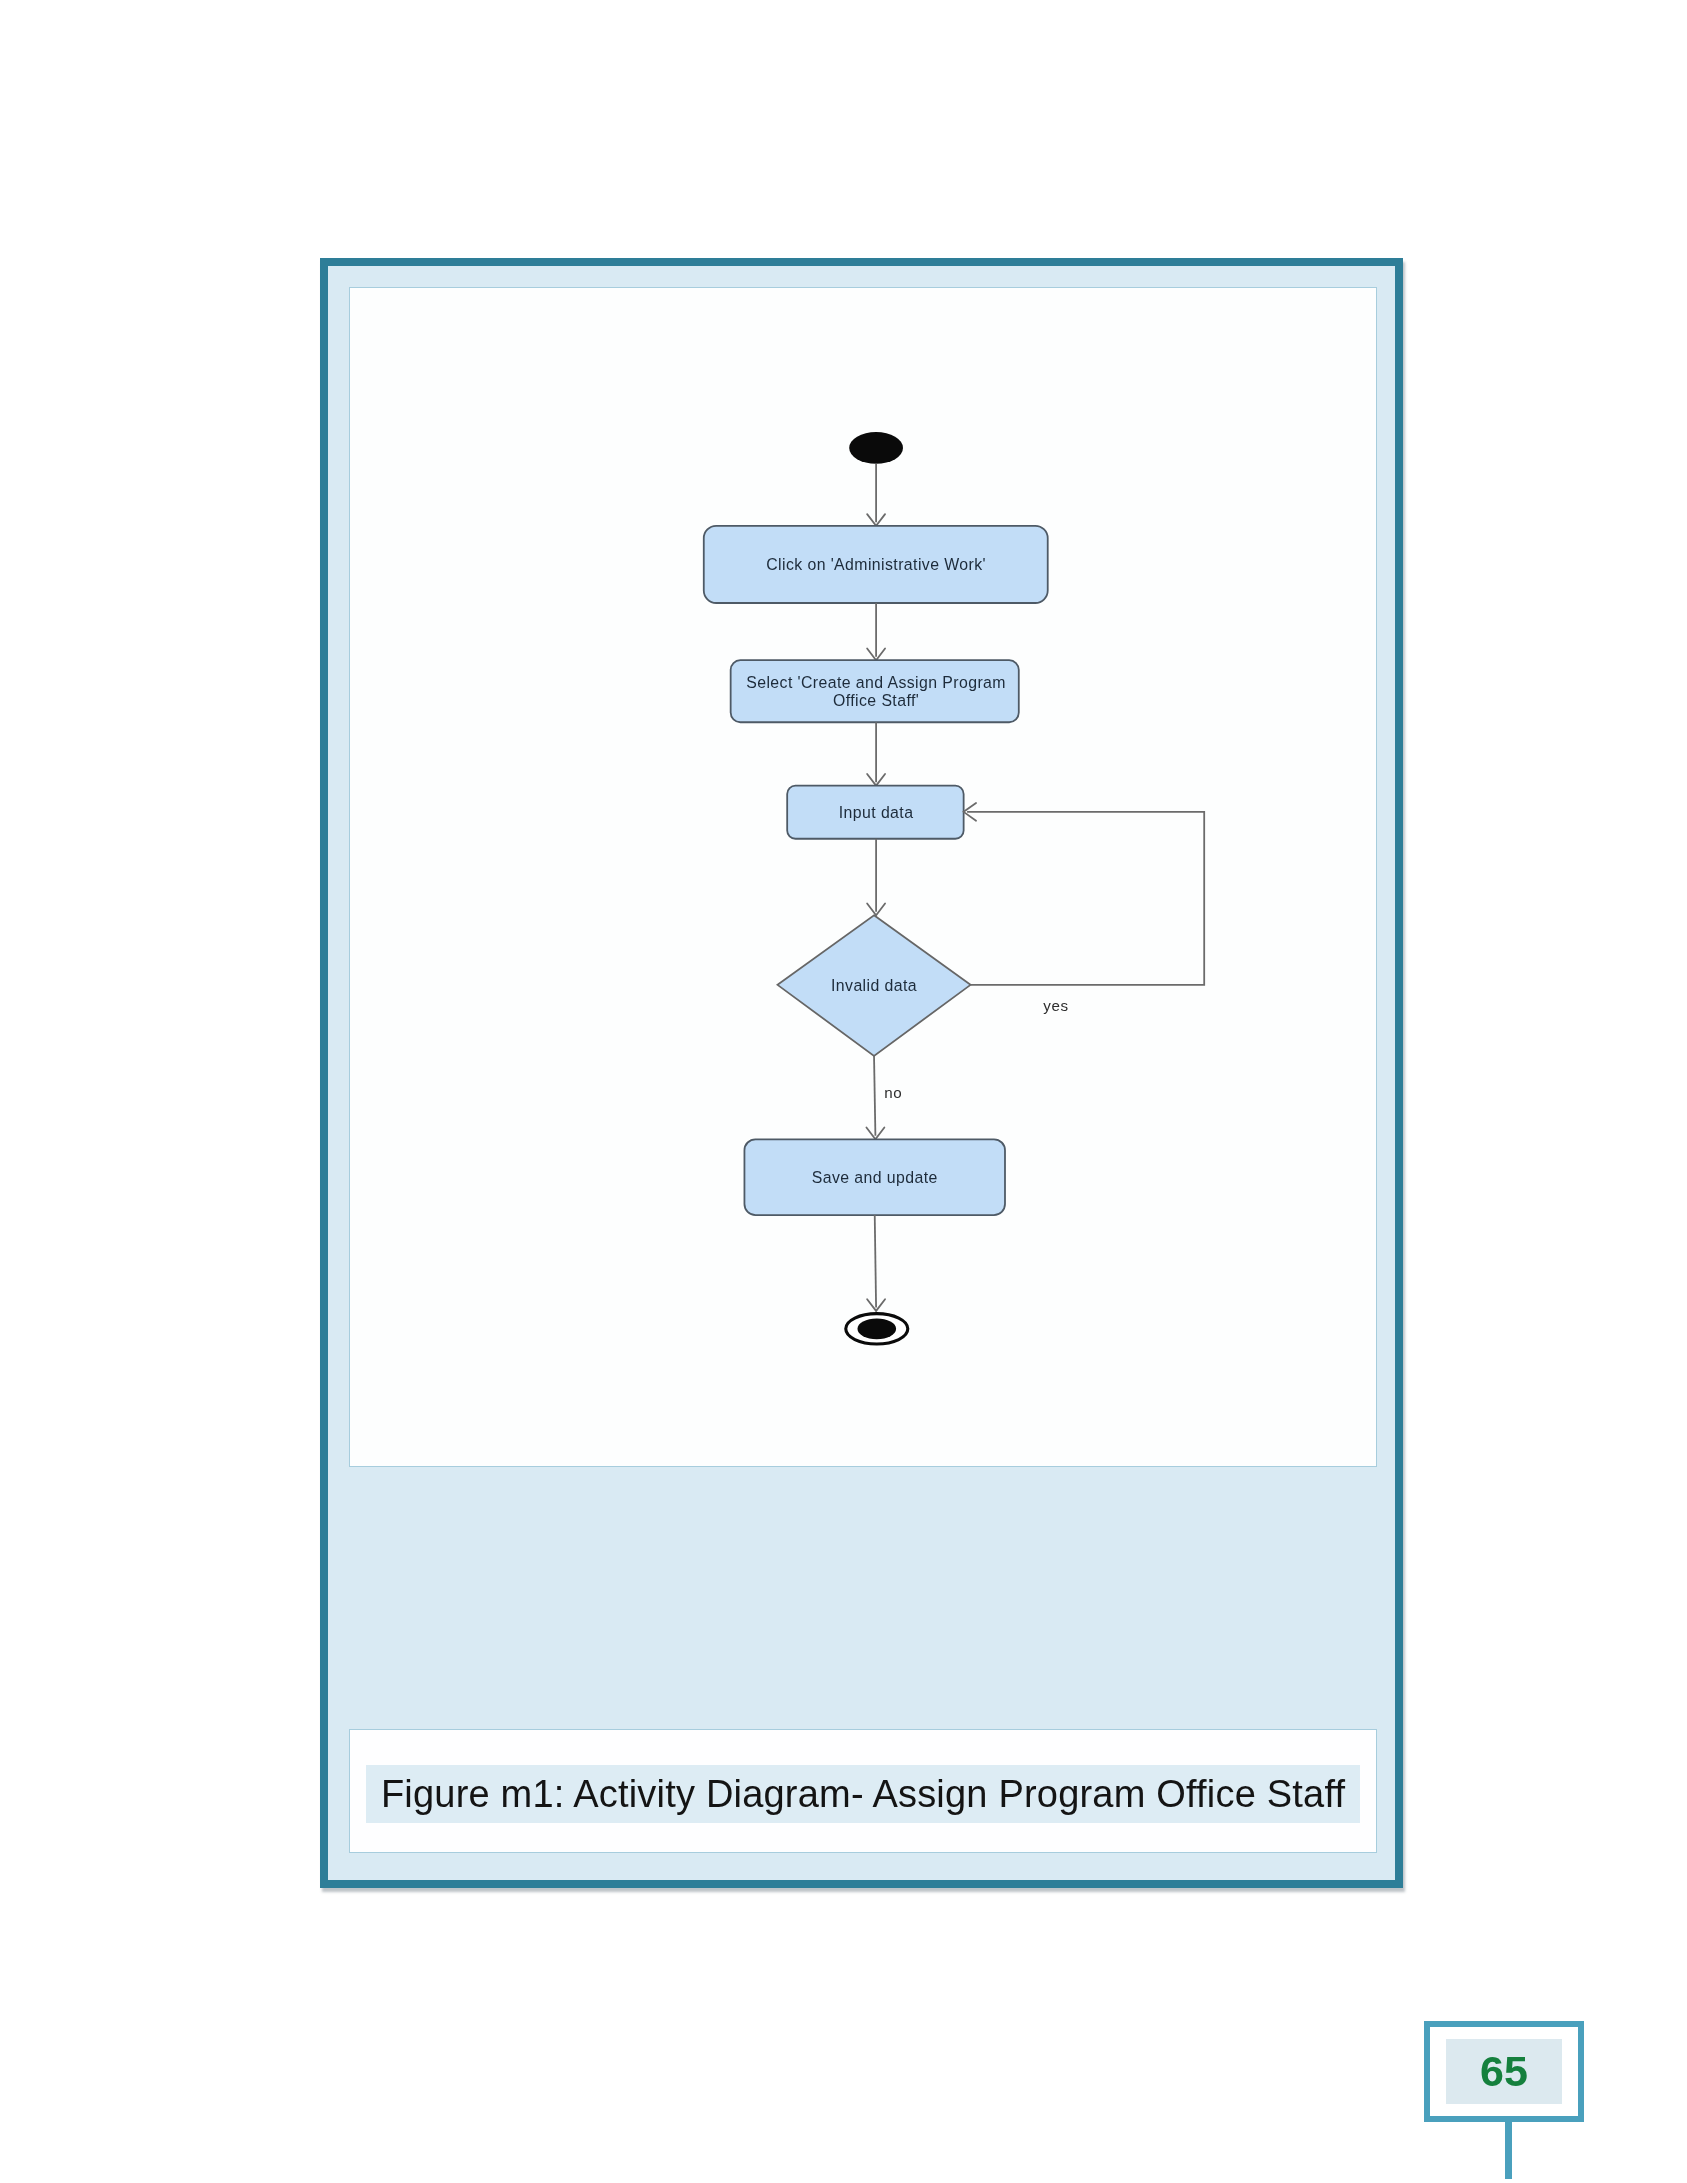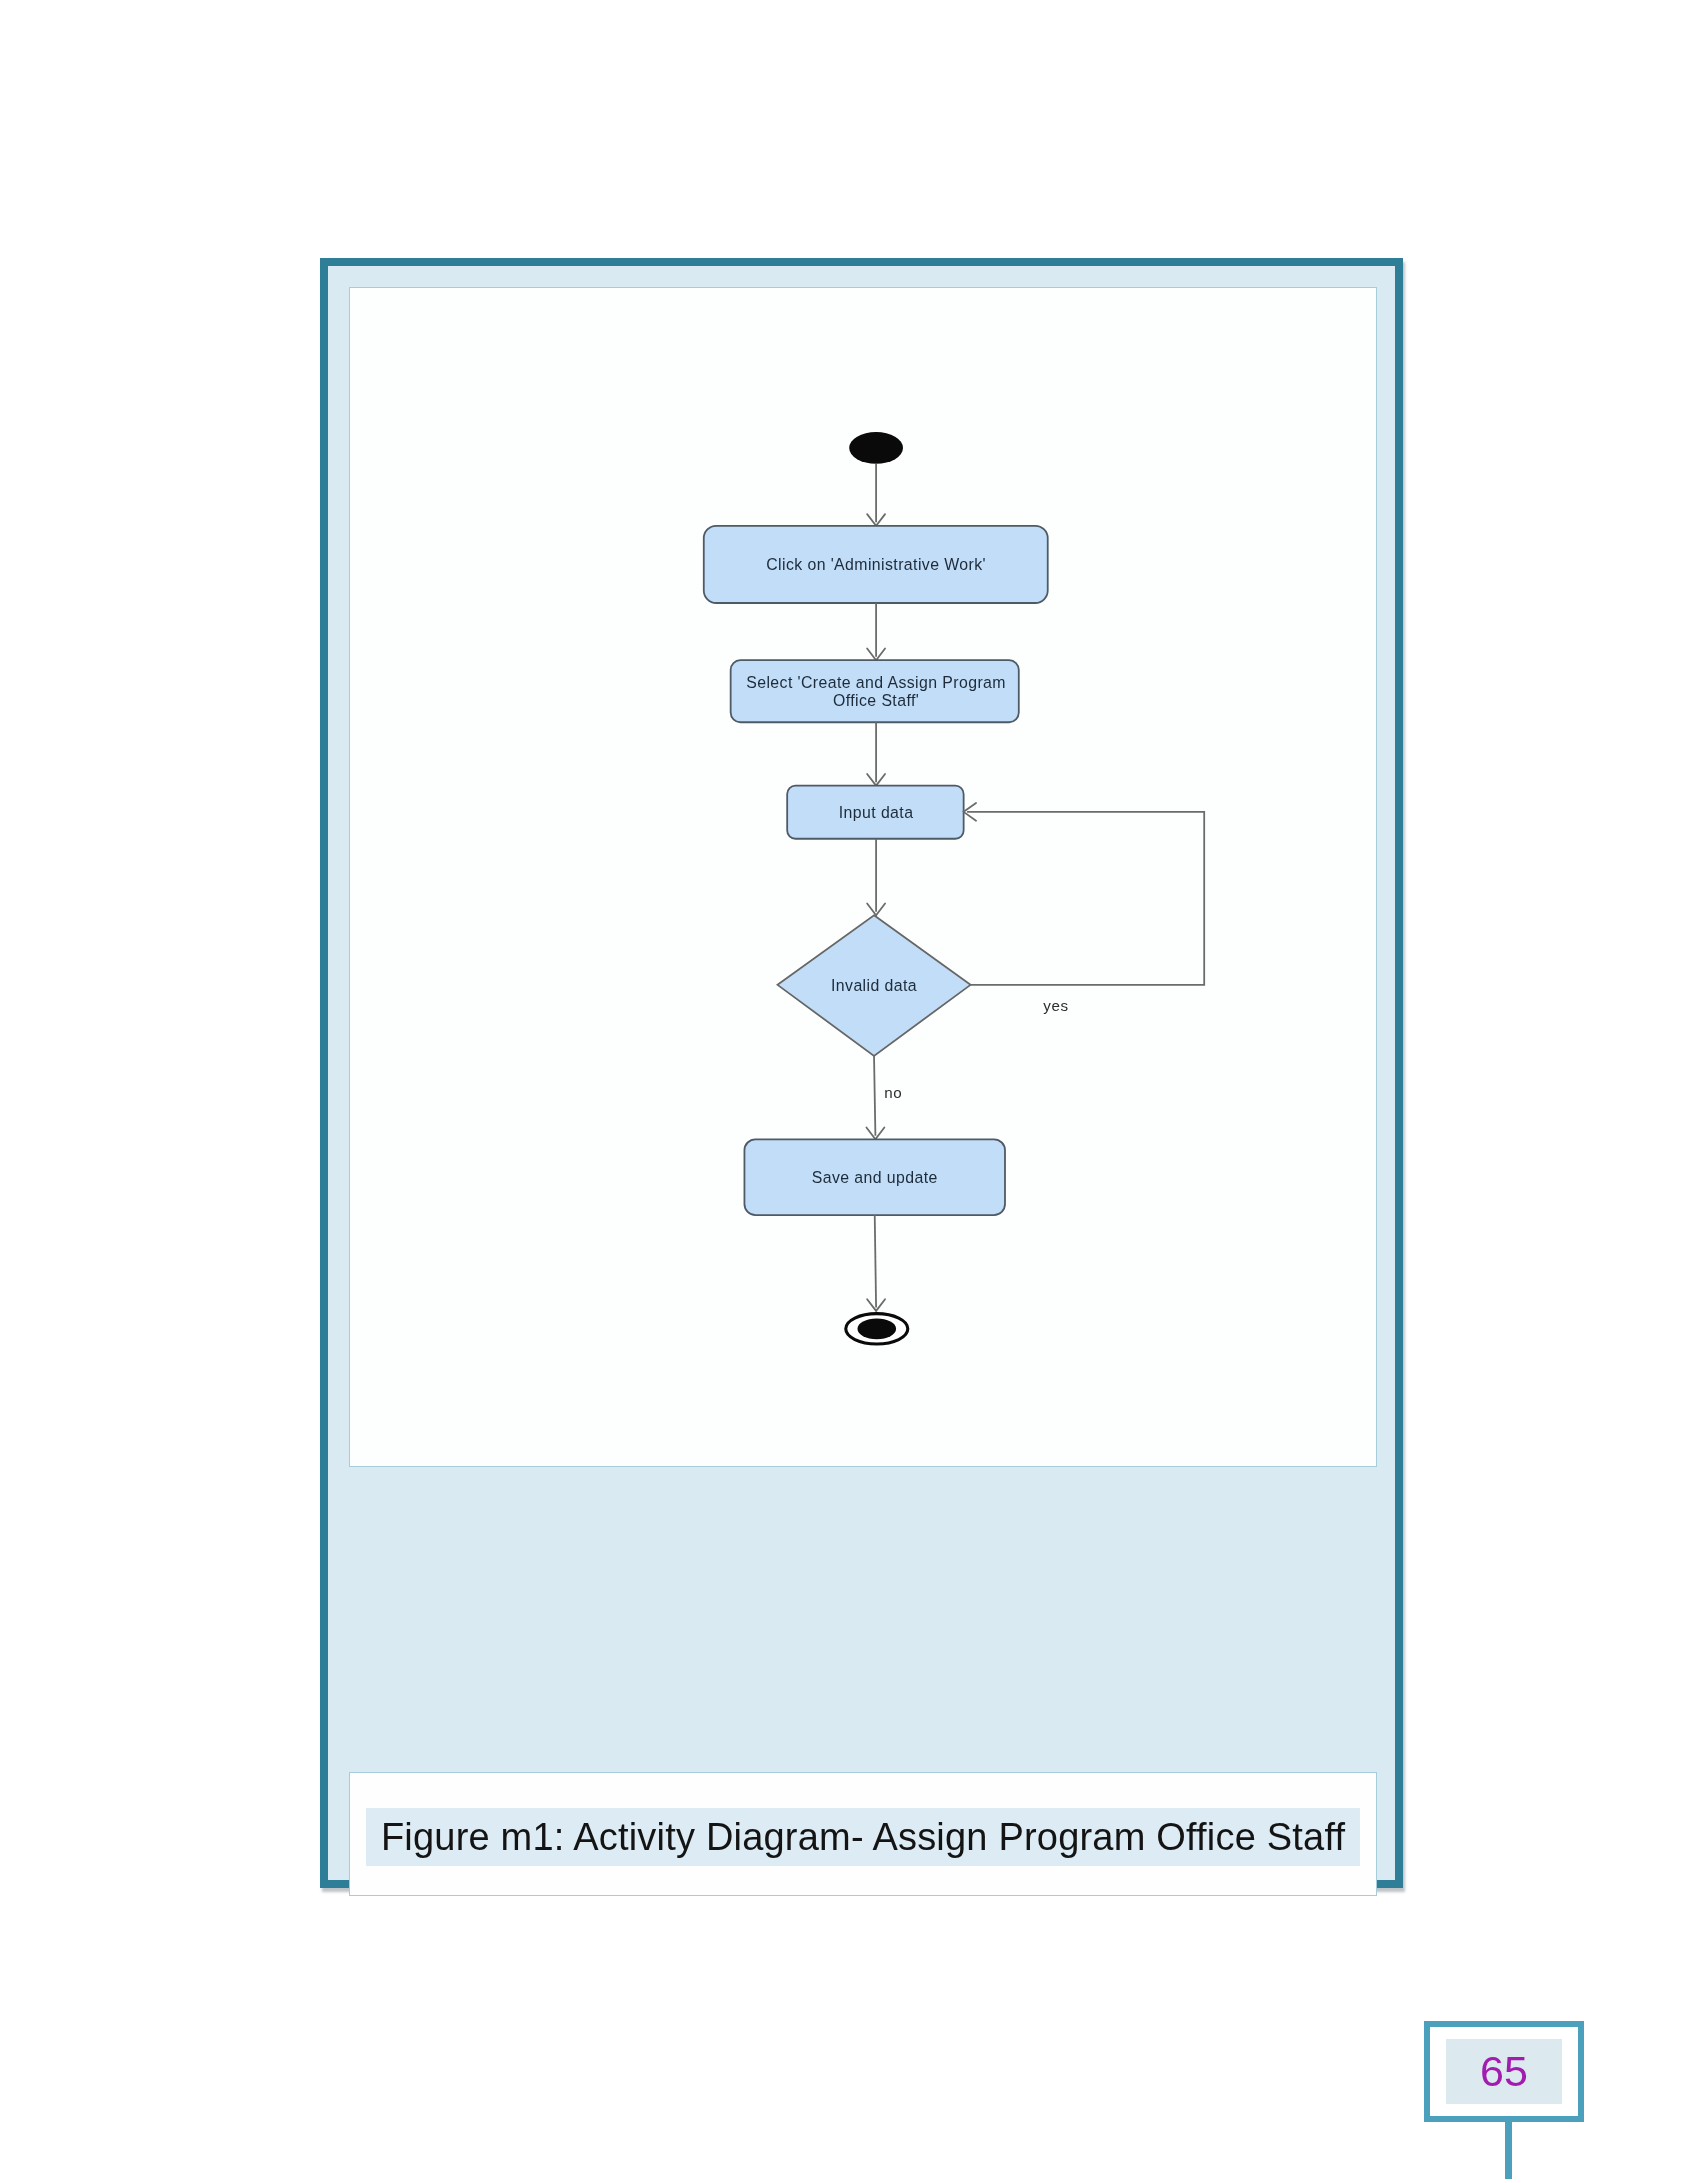--- a/index.html
+++ b/index.html
@@ -16,21 +16,21 @@
     box-shadow:1.6px 4.1px 2.5px rgba(110,125,132,0.45);
   }
   
   .diagram-panel{
     position:absolute;left:20.6px;top:20.6px;width:1028px;height:1180px;
     box-sizing:border-box;background:#fdfefe;border:1.6px solid #a7cddd;
   }
   .diagram-panel svg{display:block;width:100%;height:100%;}
   
   .caption-row{
-    position:absolute;left:20.6px;top:1506px;width:1028px;height:124px;
+    position:absolute;left:20.6px;top:1463px;width:1028px;height:124px;
     box-sizing:border-box;background:#fefeff;border:1.6px solid #a7cddd;
   }
   .caption-strip{
     position:absolute;left:16.5px;top:35px;width:994px;height:58px;
     background:#ddecf4;
     display:flex;align-items:center;justify-content:center;
   }
   .caption-text{
     font-size:38px;color:#141414;letter-spacing:0.2px;white-space:nowrap;
   }
@@ -47,22 +47,22 @@
     fill:#2e2e2e;font-size:22px;text-anchor:middle;letter-spacing:1px;
     font-family:"Liberation Sans", sans-serif;
   }
   
   .page-badge{
     position:absolute;left:1424px;top:2021px;width:160px;height:101px;
     box-sizing:border-box;border:6.6px solid #4aa0bd;background:#ffffff;
   }
   .page-badge-inner{
     position:absolute;left:15.7px;right:15.7px;top:12.4px;bottom:12.4px;
-    background:#dce9ef;color:#a21caf;font-size:43px;
-    display:flex;align-items:center;justify-content:center;
+    background:#dce9ef;color:#15803d;font-size:43px;
+    display:flex;align-items:center;justify-content:center;font-weight:bold;
   }
   .page-badge-stem{
     position:absolute;left:1505px;top:2121px;width:7.4px;height:58px;
     background:#4aa0bd;
   }
 </style>
 </head>
 <body>
 
 <div class="frame">

